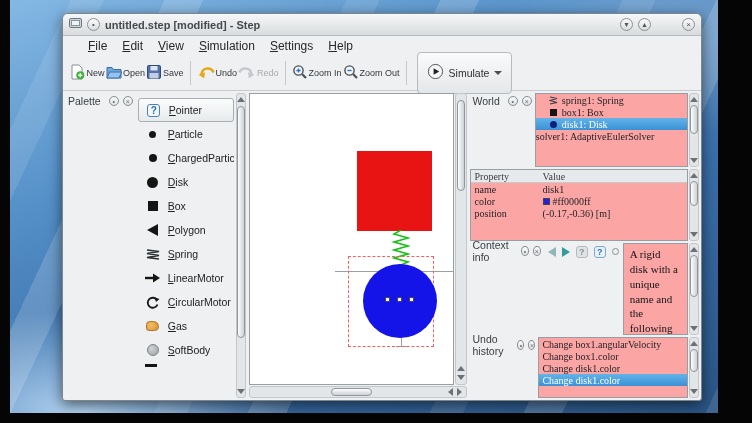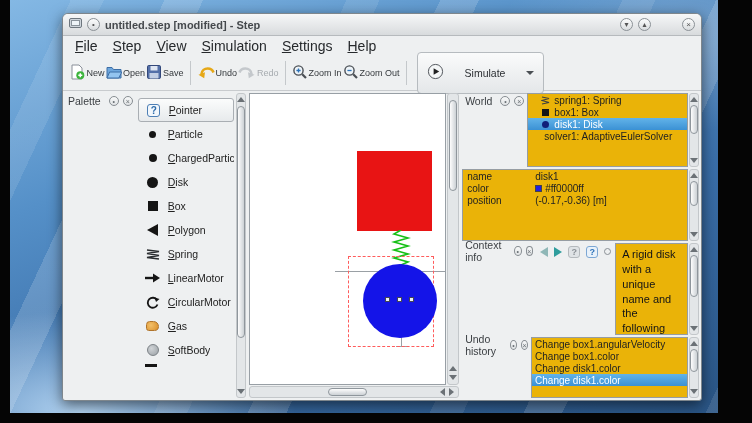--- a/index.html
+++ b/index.html
@@ -35,36 +35,36 @@
   }
   .tb-spacer { flex: 1; }
   .round-btn {
     width: 13px; height: 13px; border-radius: 50%; border: 1px solid #8b9196;
     background: linear-gradient(#fbfcfc, #d9dcde); display: flex; align-items: center;
     justify-content: center; font-size: 8px; color: #555; line-height: 1; font-weight: normal;
   }
   .round-btn.close { margin-left: 26px; }
   .menubar {
     height: 19px; flex: 0 0 19px; display: flex; align-items: center; gap: 1px;
-    padding-left: 5px; font-size: 14px; font-weight: normal; color: #26292c;
+    padding-left: 18px; font-size: 12px; font-weight: normal; color: #26292c;
   }
   .menu-item { display: inline-block; padding: 2px 7px; border-radius: 2px; }
   .menu-item::first-letter { text-decoration: underline; }
   .toolbar {
     height: 36px; flex: 0 0 36px; display: flex; align-items: center;
     padding: 1px 6px; gap: 1px; border-bottom: 1px solid #c8cbce;
   }
   .tool {
     display: flex; flex-direction: row; align-items: center; justify-content: center;
     min-width: 36px; height: 33px; gap: 1px; font-size: 9px; color: #35393d; border-radius: 3px;
   }
   .tool.disabled { color: #a6abaf; }
   .tsep { width: 1px; height: 24px; background: #c4c8cb; margin: 0 5px; }
   .simulate-btn {
-    display: flex; align-items: center; gap: 21px; height: 42px; padding: 0 9px;
+    display: flex; align-items: center; gap: 5px; height: 42px; padding: 0 9px;
     border: 1px solid #b6bbbf; border-radius: 4px; background: linear-gradient(#fafbfb,#e4e7e9);
     font-size: 10.5px; color: #2c2f33; margin-left: 4px;
   }
   .caret-down { width: 0; height: 0; border-left: 4px solid transparent;
     border-right: 4px solid transparent; border-top: 4px solid #4a4f54; }
   
   .content { flex: 1; display: flex; min-height: 0; padding: 2px 2px 2px 2px; gap: 3px; }
   
   .palette { flex: 0 0 104px; display: flex; position: relative; }
   .panel-header {
@@ -138,26 +138,26 @@
   .axis-head { position: absolute; left: 229px; top: 173px; width: 0; height: 0;
     border-top: 4px solid transparent; border-bottom: 4px solid transparent; border-left: 7px solid #9aa0a5; }
   .axis-v { position: absolute; left: 151px; top: 177px; width: 1px; height: 76px; background: #9aa0a5; }
   .axis-tick { position: absolute; left: 146px; top: 252px; width: 11px; height: 1px; background: #9aa0a5; }
   .axis-label { position: absolute; left: 223px; top: 164px; font-size: 9px; color: #5c6166; }
   .handle { position: absolute; width: 5px; height: 5px; background: #eef2f6; border: 1px solid #445; }
   
   .rightcol { flex: 0 0 202px; display: flex; flex-direction: column; gap: 2px; min-height: 0; }
   .panel { display: flex; flex-direction: row; min-height: 0; }
   .panel-body { flex: 1; display: flex; min-height: 0; }
-  .white-box { flex: 1; background: #eab308; border: 1px solid #969da3; overflow: hidden; min-width: 0; }
+  .white-box { flex: 1; background: #fca5a5; border: 1px solid #969da3; overflow: hidden; min-width: 0; font-family: Liberation Serif, serif; }
   .mini-scroll { flex: 0 0 10px; display: flex; flex-direction: column; align-items: center;
     background: #e3e6e8; border: 1px solid #c3c7ca; border-radius: 3px; margin-left: 1px; padding: 1px 0; }
   .tree-row { height: 12px; display: flex; align-items: center; gap: 4px; padding-left: 13px;
     font-size: 10px; color: #1d1f22; white-space: nowrap; }
-  .tree-row.noicon { padding-left: 16px; }
+  .tree-row.noicon { padding-left: 0; }
   .tree-row.selected { background: linear-gradient(#62b3e9,#3b91d4); color: #fff; }
   .tree-ico { width: 9px; display: flex; justify-content: center; flex: 0 0 9px; }
   .prop-head { height: 13px; display: flex; background: #e7eaec; border-bottom: 1px solid #c6cacd;
     font-size: 10px; color: #3a3e42; align-items: center; }
   .prop-row { height: 12px; display: flex; align-items: center; font-size: 10px; color: #1d1f22; }
   .pc1 { width: 72px; padding-left: 4px; flex: 0 0 72px; white-space: nowrap; overflow: hidden; }
   .pc2 { flex: 1; display: flex; align-items: center; gap: 3px; white-space: nowrap; overflow: hidden; }
   .swatch { width: 7px; height: 7px; flex: 0 0 7px; border: 1px solid #444; }
   .ctx-toolbar { height: 17px; flex: 0 0 17px; display: flex; align-items: center; gap: 6px; padding: 0 4px; }
   .nav-arr { width: 0; height: 0; }
@@ -190,21 +190,21 @@
     <span class="round-btn">•</span>
     <span>untitled.step [modified] - Step</span>
     <span class="tb-spacer"></span>
     <span class="round-btn">▾</span>
     <span class="round-btn">▴</span>
     <span class="round-btn close">×</span>
   </div>
 
   <div class="menubar">
     <span class="menu-item">File</span>
-    <span class="menu-item">Step</span>
+    <span class="menu-item">Edit</span>
     <span class="menu-item">View</span>
     <span class="menu-item">Simulation</span>
     <span class="menu-item">Settings</span>
     <span class="menu-item">Help</span>
   </div>
 
   <div class="toolbar">
     <div class="tool">
       <span><svg width="16" height="16" viewBox="0 0 16 16">
             <path d="M3 1h7l3 3v11H3z" fill="#ffffff" stroke="#8a9099"></path>
@@ -446,20 +446,24 @@
                 <div class="thumb" style="top:1px; height:55%;"></div>
               </div>
             <span class="arr down"></span>
           </div>
         </div>
       </div>
 
       <div class="panel" style="flex:0 0 72px;">
         <div class="panel-body">
           <div class="white-box">
+            <div class="prop-head">
+              <span class="pc1">Property</span>
+              <span class="pc2">Value</span>
+            </div>
             <div class="prop-row">
               <span class="pc1">name</span>
               <span class="pc2">disk1</span>
             </div>
             <div class="prop-row">
               <span class="pc1">color</span>
               <span class="pc2">
                   <span class="swatch" style="background:#2020e0"></span>
                   <span>#ff0000ff</span>
                 </span>

